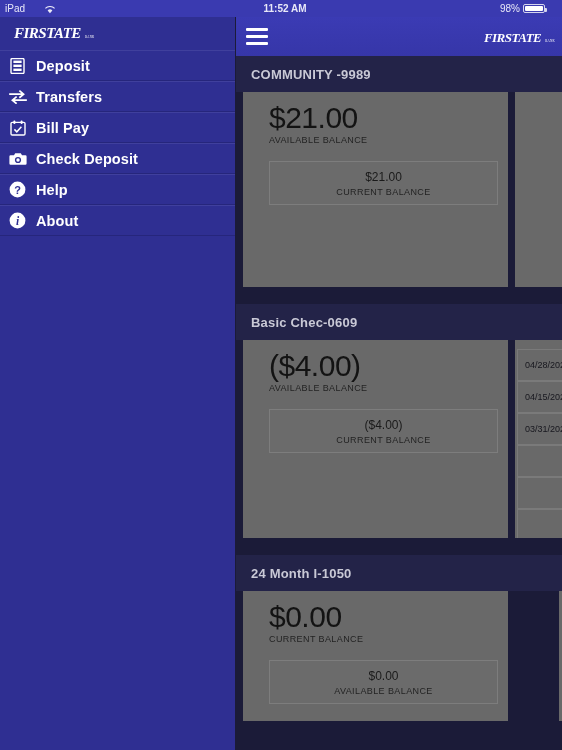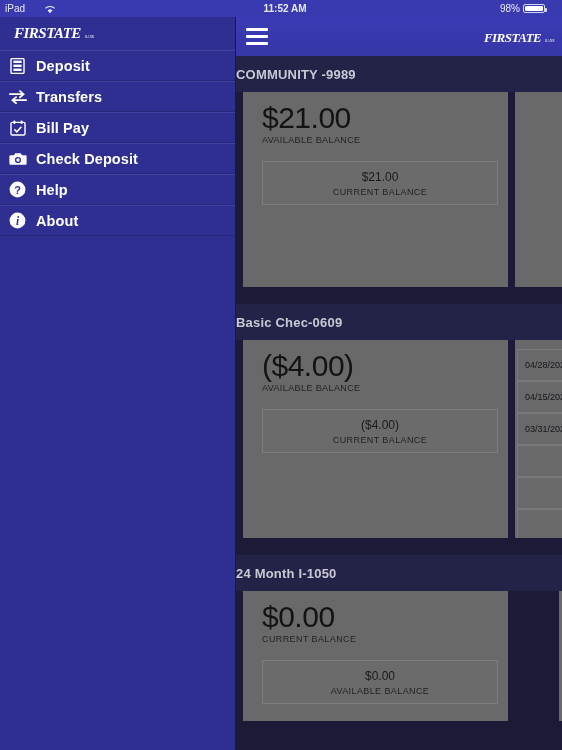--- a/index.html
+++ b/index.html
@@ -74,26 +74,26 @@
     display: flex; align-items: center; justify-content: space-between;
     padding: 0 7px 0 10px;
   }
   #hamburger { width: 22px; height: 17px; display: flex; flex-direction: column; justify-content: space-between; cursor: pointer; }
   #hamburger span { display:block; height: 3px; background: #fff; border-radius: 1px; }
   #topbar .logo .word { font-size: 13px; }
 
   .account-card { width: 326px; position: relative; }
   .card-header {
     background: #232348; height: 36px; display: flex; align-items: center;
-    color: #c9c9d6; font-size: 13px; font-weight: bold;
+    padding-left: 15px; color: #c9c9d6; font-size: 13px; font-weight: bold;
     letter-spacing: 0.2px;
   }
   .card-body { position: relative; background: #1b1b38; display: flex; }
   .balance-pane {
-    background: #696969; margin-left: 7px; padding: 10px 10px 0 19px;
+    background: #696969; margin-left: 7px; padding: 10px 10px 0 26px;
     width: 265px; flex: 0 0 265px;
   }
   .big-amt { font-size: 30px; color: #131313; line-height: 1.08; letter-spacing: -0.5px; }
   .big-lbl { font-size: 9px; color: #232323; letter-spacing: 0.4px; margin-top: 1px; }
   .sub-box {
     margin-top: 16px; border: 1px solid #7d7d7d; background: #6b6b6b;
     height: 44px; display: flex; flex-direction: column;
     align-items: center; justify-content: center; gap: 3px;
   }
   .sub-amt { font-size: 12px; color: #1a1a1a; }

